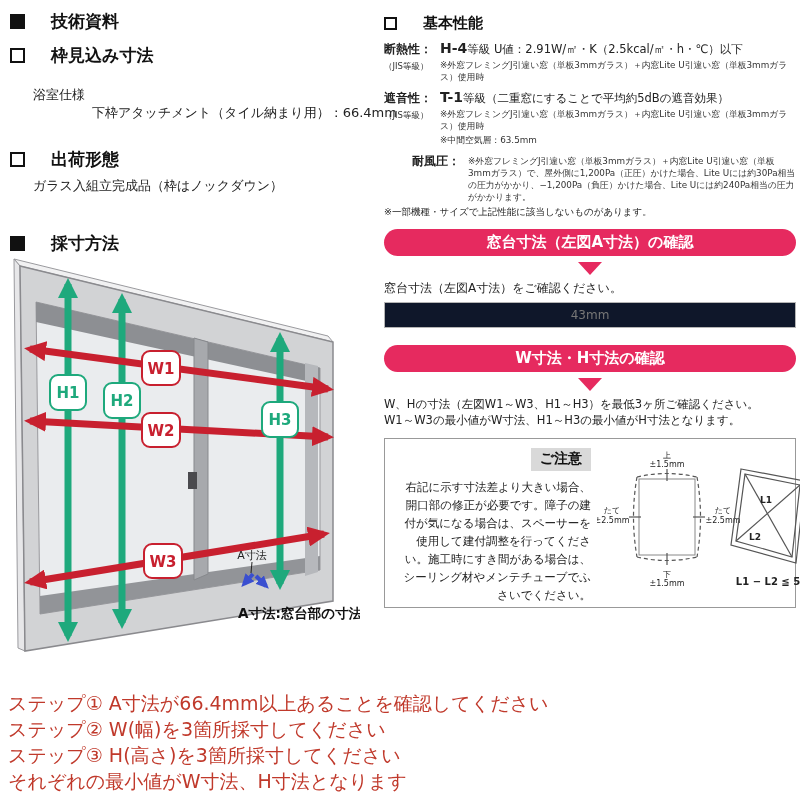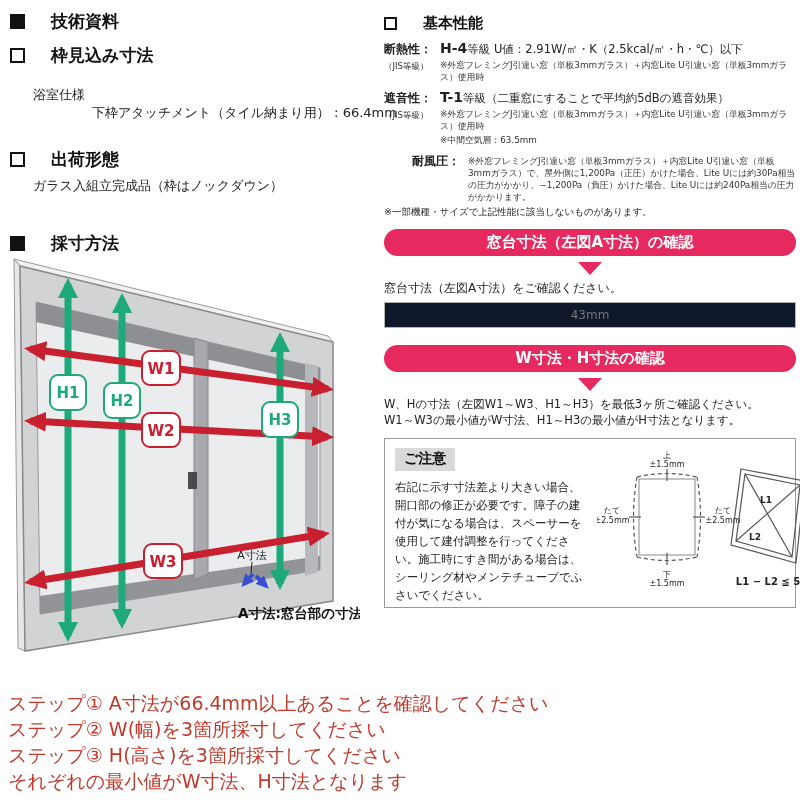--- a/index.html
+++ b/index.html
@@ -40,21 +40,21 @@
   .tri-down { width:0; height:0; margin:6px auto 5px auto;
     border-left:12px solid transparent; border-right:12px solid transparent;
     border-top:13px solid #e62a5f; }
   .instruction { font-size:12px; color:#222; margin-bottom:5px; }
   .value-box { border:1px solid #b5b5b5; background:#0f172a; height:26px; line-height:24px;
     text-align:center; font-size:12px; color:#777; margin-bottom:17px; }
 
   .wh-lines { font-size:11.5px; color:#222; line-height:16px; margin-bottom:10px; }
 
   .caution-box { border:1.5px solid #999; background:#fff; padding:9px 10px; display:flex; gap:6px;
-    height:170px; margin-bottom:8px; }
+    height:170px; margin-bottom:8px;text-align:right; }
   .caution-left { width:196px; flex:0 0 auto; }
   .caution-chip { display:inline-block; background:#d9d9d9; color:#111; font-weight:bold;
     font-size:14px; padding:2px 9px 3px 9px; margin-bottom:7px; }
   .caution-text { font-size:11.5px; line-height:18px; color:#222; }
   .caution-diagrams { flex:1; display:flex; align-items:center; justify-content:center; }
 
   .crescent-head { font-size:13px; font-weight:bold; color:#111; margin-bottom:5px; }
   .crescent-body { font-size:11.5px; color:#222; line-height:17px; }
 
   svg text { font-family:"DejaVu Sans","Liberation Sans",sans-serif; }

